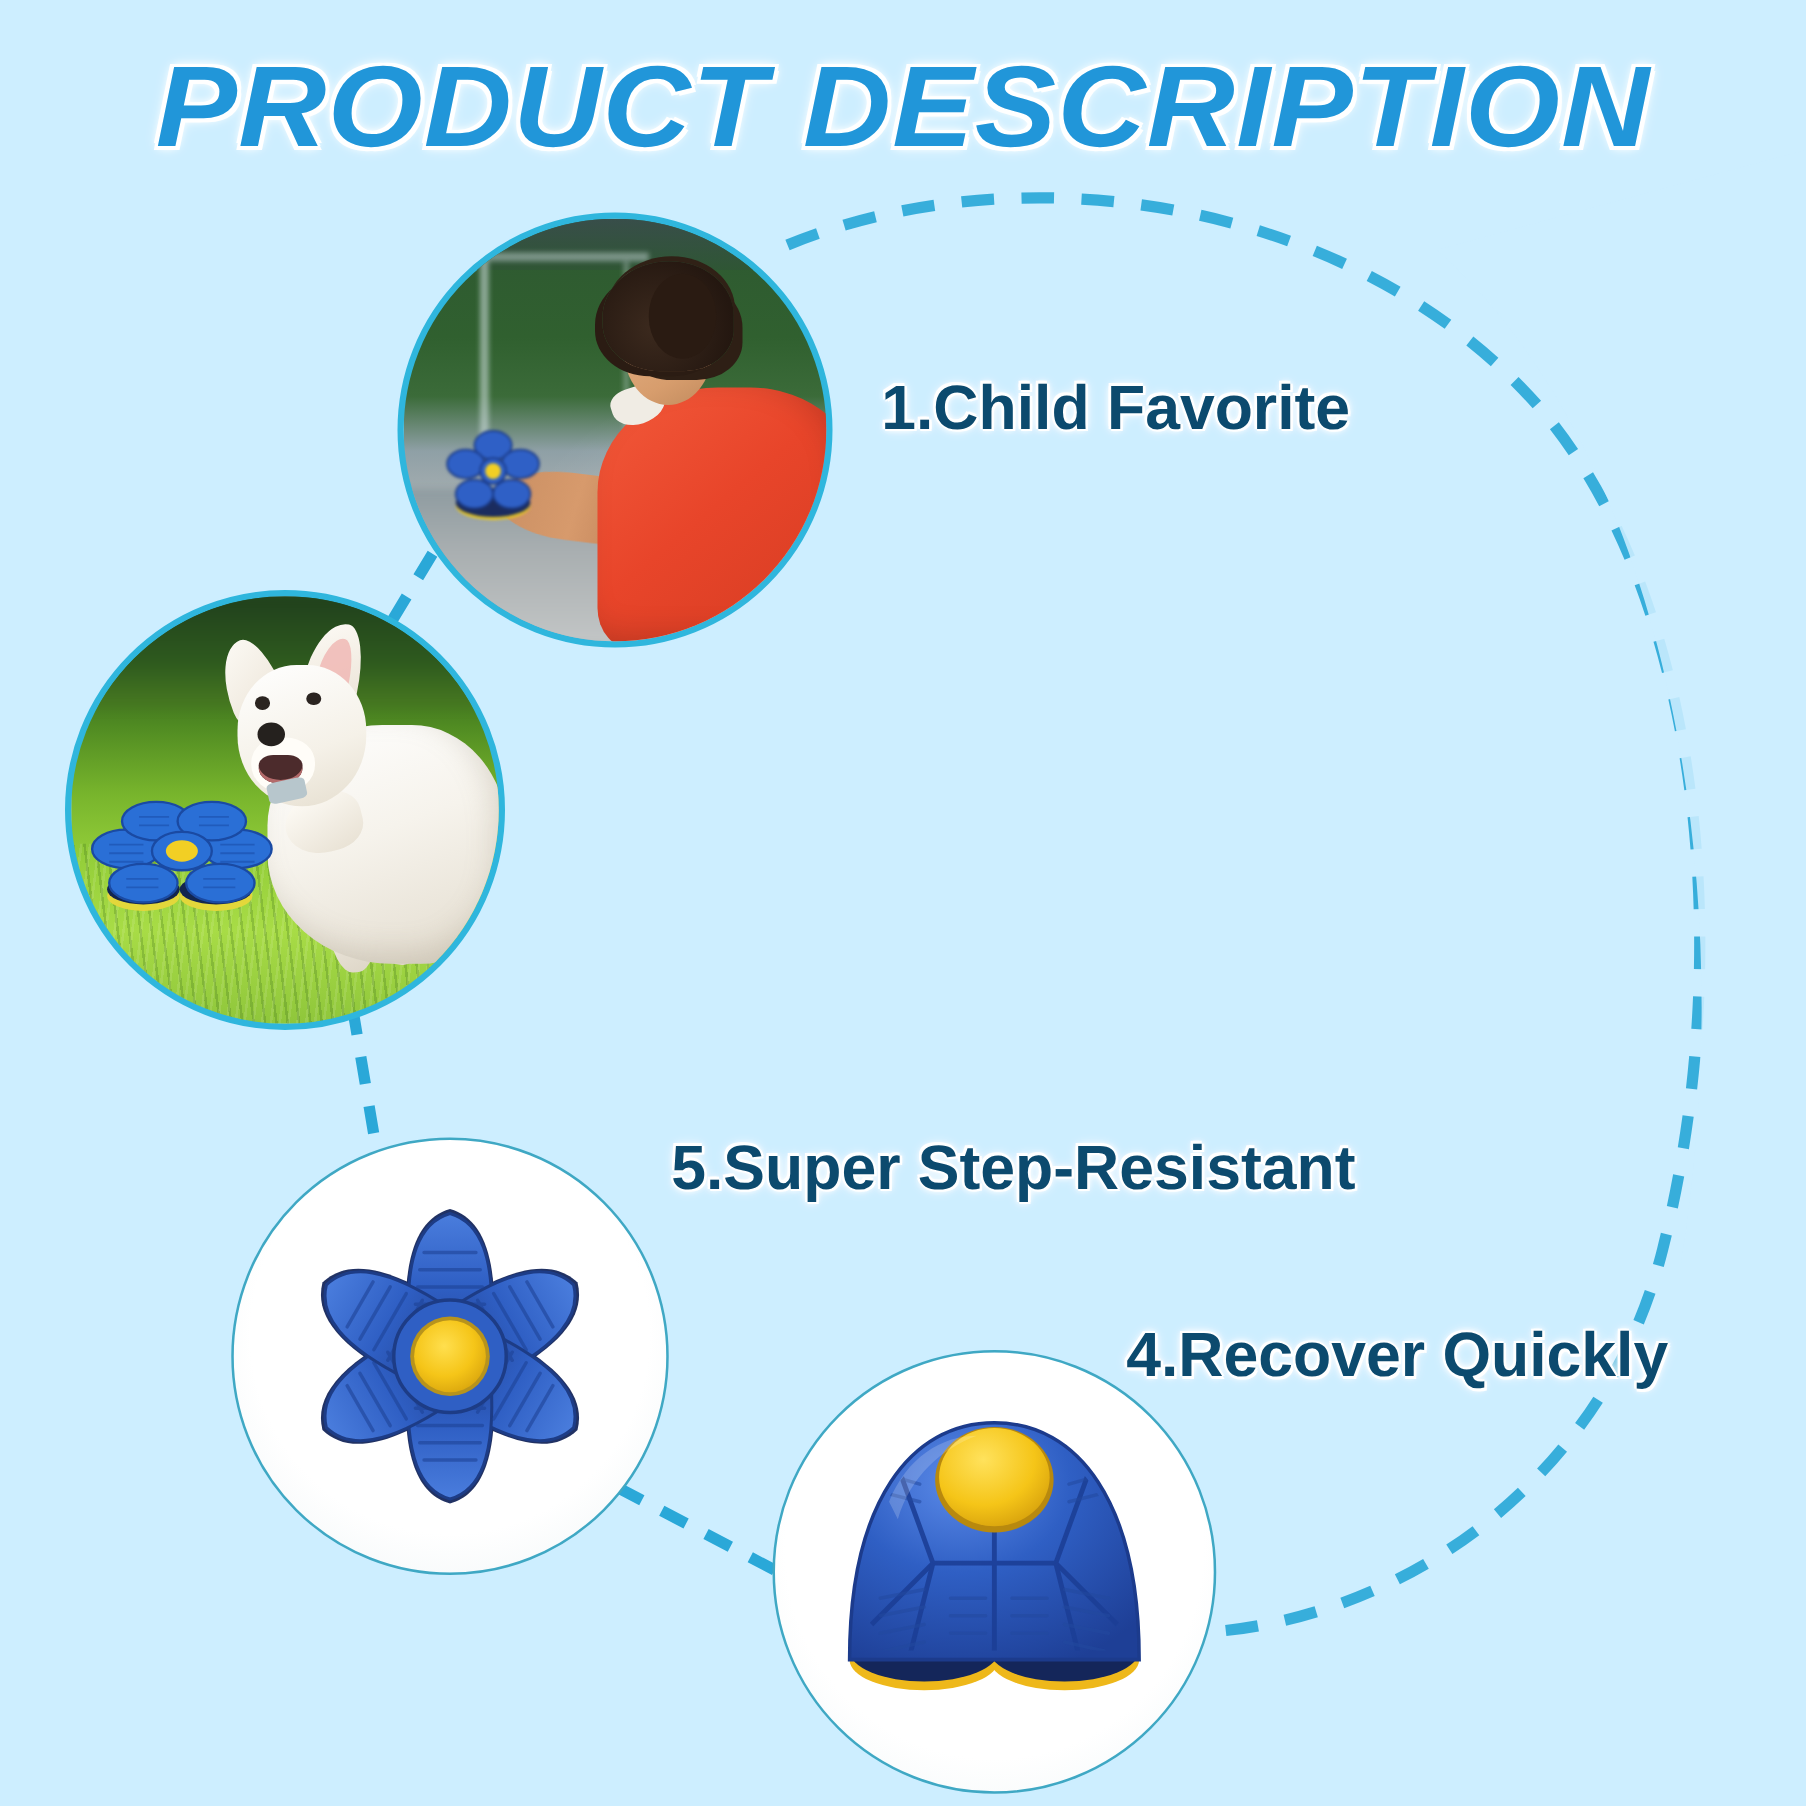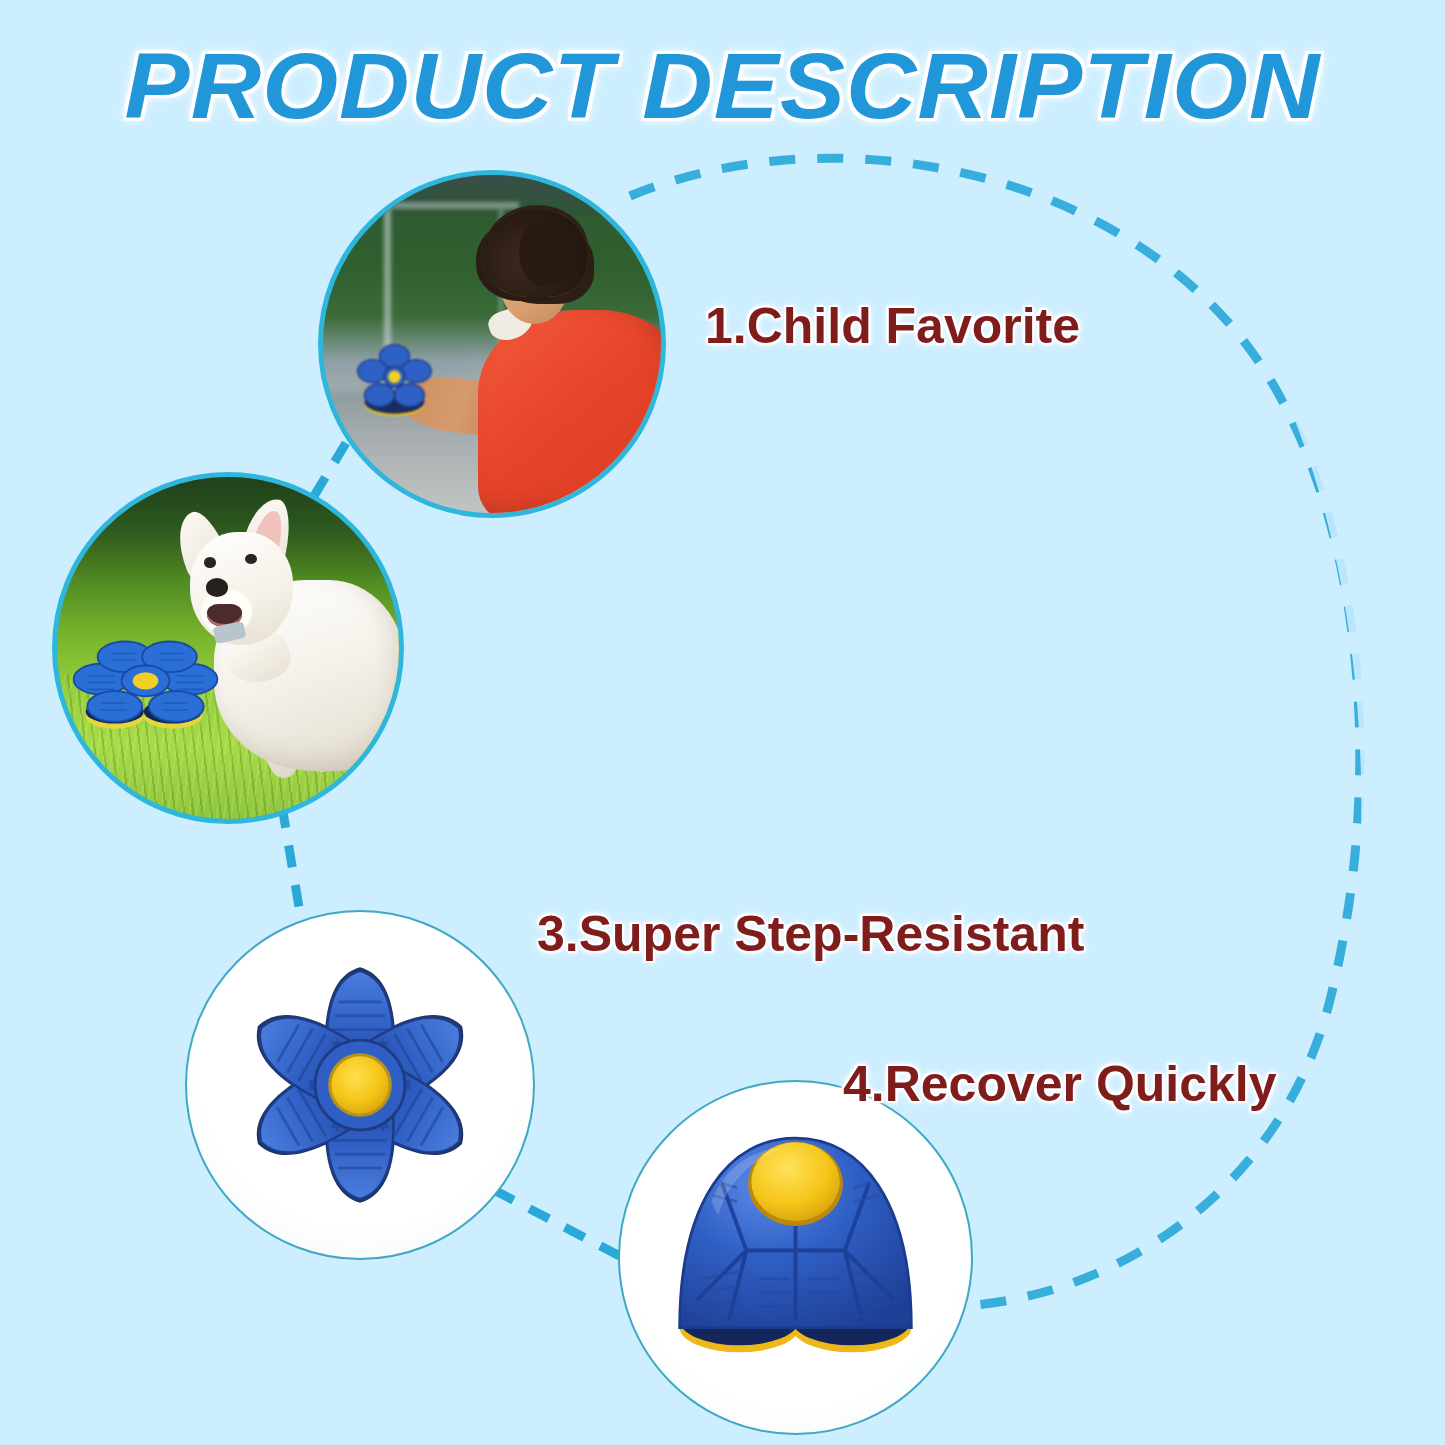--- a/index.html
+++ b/index.html
@@ -40,31 +40,31 @@
     white-space: nowrap;
     pointer-events: none;
   }
 
   
   .step-label {
     position: absolute;
     font-family: "Liberation Sans", sans-serif;
     font-weight: bold;
     font-size: 50px;
-    color: #7f1d1d;
+    color: #0c4a6e;
     white-space: nowrap;
     text-shadow:
        0 0 6px #ffffff, 0 0 6px #ffffff, 0 0 10px #ffffff,
        2px 0 0 #ffffff, -2px 0 0 #ffffff, 0 2px 0 #ffffff, 0 -2px 0 #ffffff,
        2px 2px 0 #ffffff, -2px -2px 0 #ffffff;
   }
   .lbl1 { left: 705px; top: 297px; }
   .lbl2 { left: 533px; top: 635px; }
   .lbl3 { left: 537px; top: 905px; }
-  .lbl4 { left: 843px; top: 1055px; text-align: center; }
+  .lbl4 { left: 901px; top: 1055px; text-align: center; }
 
   
   #connectors {
     position: absolute;
     left: 0; top: 0;
     width: 1445px; height: 1445px;
     pointer-events: none;
   }
 
   
@@ -532,16 +532,16 @@
       </g>
 
       <ellipse cx="50" cy="29" rx="13.5" ry="12" fill="#b8890e"></ellipse>
       <ellipse cx="50" cy="28.4" rx="12.6" ry="11.2" fill="url(#capGrad)"></ellipse>
 
       <path d="M 26,34 C 30,24 38,19 46,19 C 38,22 31,28 28,38 Z" fill="#ffffff" opacity="0.18"></path>
     </svg>
   </div>
 
   <div class="step-label lbl1">1.Child Favorite</div>
-  <div class="step-label lbl3">3.Super Step-Resistant</div>
+  <div class="step-label lbl3">5.Super Step-Resistant</div>
   <div class="step-label lbl4">4.Recover Quickly</div>
 
 </div>
 
 </body></html>

